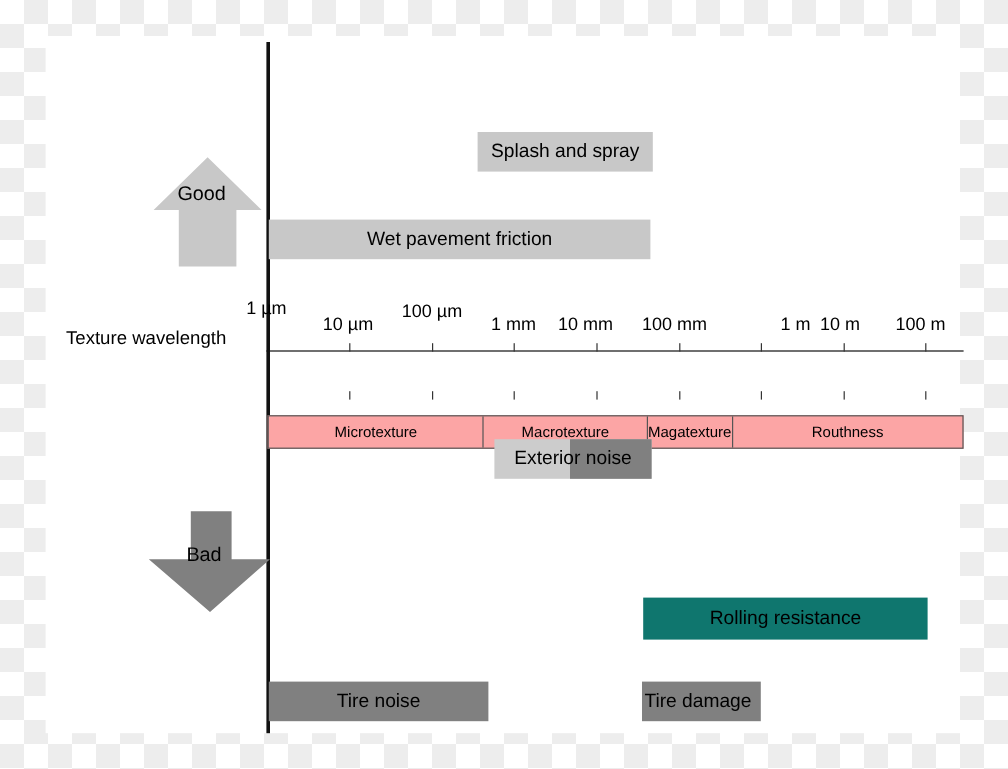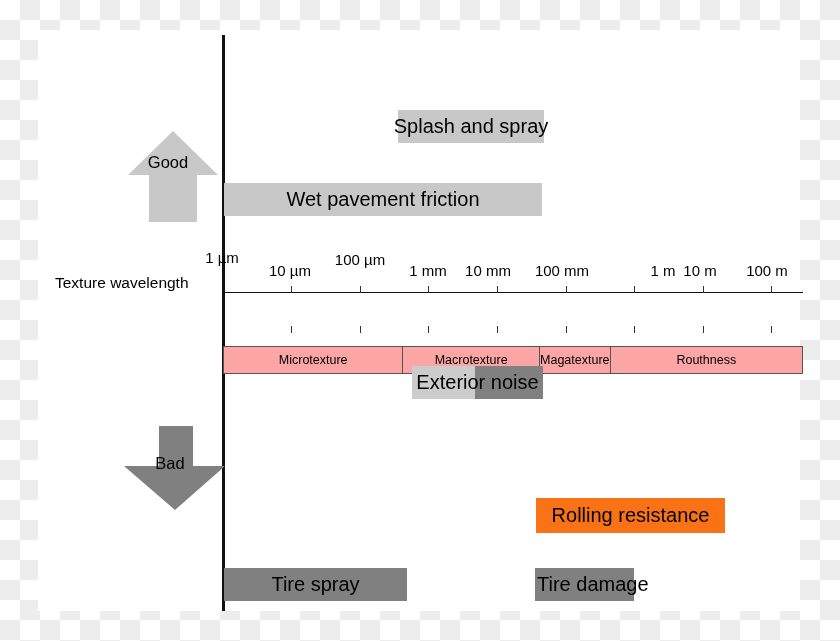--- a/index.html
+++ b/index.html
@@ -92,21 +92,21 @@
   .bar {
     position: absolute;
     display: flex;
     align-items: center;
     justify-content: center;
     box-sizing: border-box;
   }
   .bar-label {
     position: relative;
     z-index: 3;
-    font-size: 20px;
+    font-size: 16px;
     color: #000000;
     white-space: nowrap;
   }
   .bar-seg {
     position: absolute;
     top: 0;
     bottom: 0;
   }
 
   
@@ -190,26 +190,26 @@
     <div class="tick" style="left:596px; top:296px; height:7px;"></div>
     <div class="tick" style="left:665px; top:296px; height:7px;"></div>
     <div class="tick" style="left:733px; top:296px; height:7px;"></div>
 
     <div class="bar" style="left:374px; top:336px; width:131px; height:33px; background:#cccccc;">
       <div class="bar-seg" style="left:63px; right:0; background:#808080;"></div>
       <span class="bar-label">Exterior noise</span>
     </div>
 
 
-    <div class="bar" style="left:498px; top:468px; width:189px; height:35px; background:#f97316;">
+    <div class="bar" style="left:498px; top:468px; width:237px; height:35px; background:#0f766e;">
       <span class="bar-label">Rolling resistance</span>
     </div>
 
     <div class="bar" style="left:497px; top:538px; width:99px; height:33px; background:#808080;">
       <span class="bar-label" style="position:absolute; left:2px;">Tire damage</span>
     </div>
 
     <div class="bar" style="left:186px; top:538px; width:183px; height:33px; background:#808080;">
-      <span class="bar-label">Tire spray</span>
+      <span class="bar-label">Tire noise</span>
     </div>
 
   </div>
 </div>
 
 </body></html>

